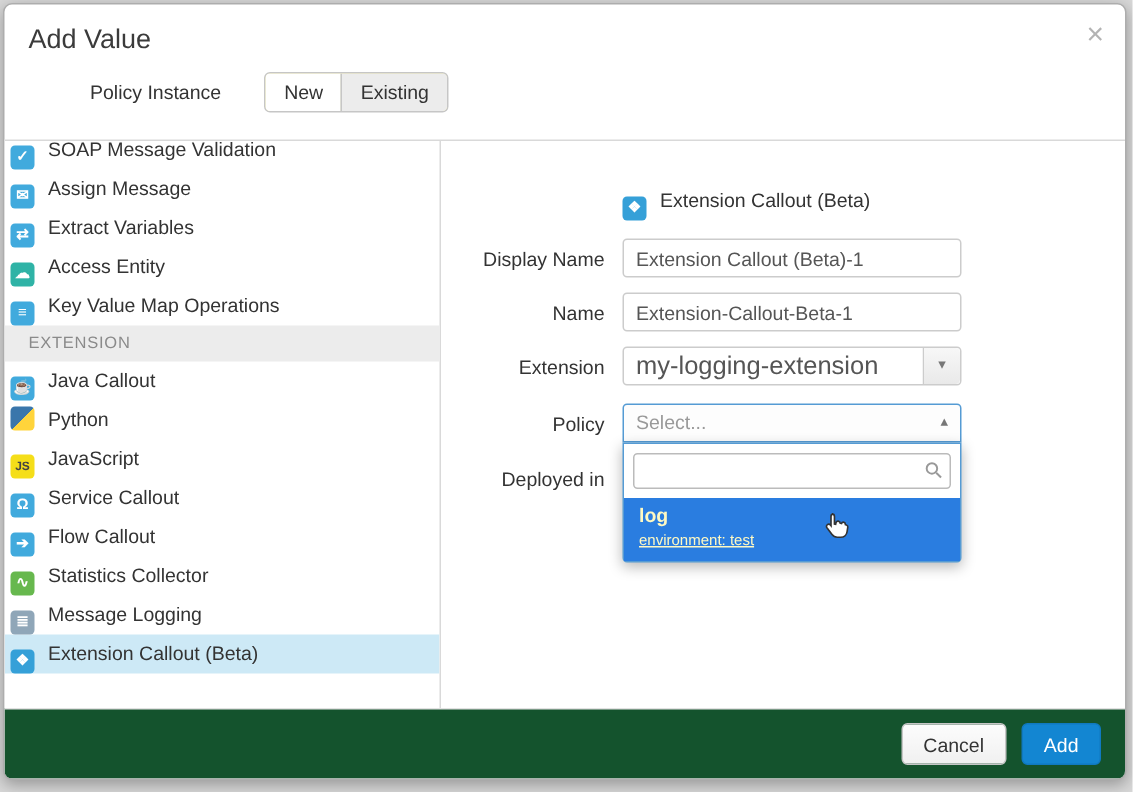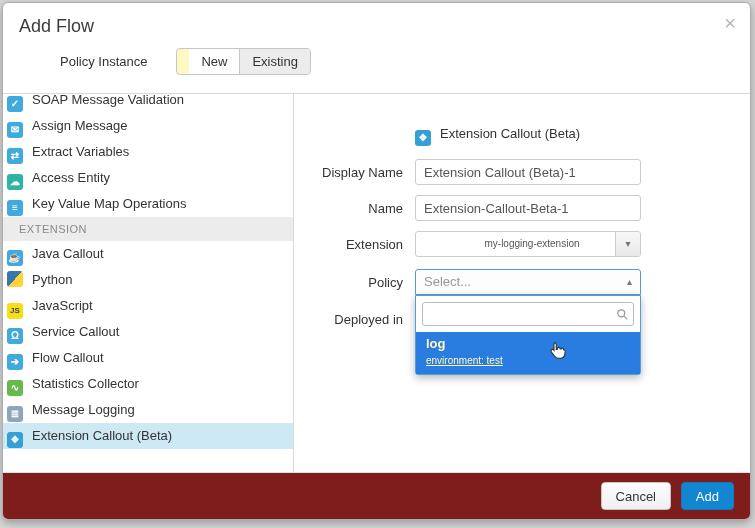--- a/index.html
+++ b/index.html
@@ -15,21 +15,21 @@
   }
   .modal-header{position:relative;padding:13px 16px 6px;}
   .modal-title{margin:0;font-size:18px;font-weight:500;color:#3b3b3b;}
   .close{
     position:absolute;top:10px;right:14px;font-size:20px;color:#b3b3b3;
     line-height:20px;cursor:pointer;
   }
   
   .pi-row{display:flex;align-items:center;padding-left:57px;height:36px;gap:17px;}
   .pi-label{font-size:13px;color:#333;margin-right:12px;}
-  .toggle{display:inline-flex;border:1px solid #c6c6c6;border-radius:4px;overflow:hidden;background:#fef9c3;padding-left:12px;}
+  .toggle{display:inline-flex;border:1px solid #c6c6c6;border-radius:4px;overflow:hidden;background:#fef9c3;}
   .tog{font-size:13px;padding:5px 12px;background:#ececec;border:none;color:#333;font-family:inherit;cursor:pointer;}
   .tog.active{background:#fff;}
   .tog + .tog{border-left:1px solid #c6c6c6;}
   
   .content{position:absolute;top:90px;left:0;right:0;bottom:46px;border-top:1px solid #d9d9d9;overflow:hidden;background:#fff;}
   .sidebar{position:absolute;left:0;top:0;bottom:0;width:290px;border-right:1px solid #d9d9d9;overflow:hidden;}
   .list-shift{margin-top:-7px;}
   .item{height:26px;line-height:26px;padding-left:4px;font-size:13px;color:#333;white-space:nowrap;cursor:pointer;}
   .item.selected{background:#cde9f6;}
   .ic{
@@ -47,52 +47,52 @@
   
   .form{position:absolute;left:291px;top:0;right:0;bottom:0;}
   .frow{position:absolute;left:0;right:0;height:26px;}
   .flabel{position:absolute;left:0;width:109px;text-align:right;font-size:13px;color:#333;top:6px;}
   .ptype-val{position:absolute;left:121px;top:5px;font-size:13px;color:#333;}
   .tinput{
     position:absolute;left:121px;top:0;width:226px;height:26px;border:1px solid #ccc;border-radius:3px;
     font-size:13px;color:#555;padding:0 8px;box-sizing:border-box;font-family:inherit;background:#fff;
   }
   .sel{position:absolute;left:121px;top:0;width:226px;height:26px;border:1px solid #ccc;border-radius:3px;box-sizing:border-box;background:#fff;cursor:pointer;}
-  .sel-text{display:block;line-height:24px;padding-left:8px;font-size:10px;color:#555;text-align:center;}
+  .sel-text{display:block;line-height:24px;padding-left:8px;font-size:17px;color:#555;}
   .sel-btn{
     position:absolute;right:0;top:0;bottom:0;width:24px;background:linear-gradient(#f7f7f7,#e9e9e9);
     border-left:1px solid #ccc;border-radius:0 3px 3px 0;text-align:center;color:#777;line-height:24px;font-size:10px;
   }
   .combo{position:absolute;left:121px;top:0;width:226px;height:26px;border:1px solid #559bd4;border-radius:3px 3px 0 0;box-sizing:border-box;background:#fdfdfd;cursor:pointer;}
   .combo-text{display:block;line-height:24px;padding-left:8px;font-size:13px;color:#999;}
   .combo-caret{position:absolute;right:8px;top:0;line-height:24px;color:#777;font-size:10px;}
   .dropdown-panel{
     position:absolute;left:121px;top:201px;width:226px;background:#fff;border:1px solid #559bd4;
     border-radius:0 0 3px 3px;box-shadow:0 3px 9px rgba(0,0,0,.28);box-sizing:border-box;z-index:5;
   }
   .search-wrap{margin:6px;position:relative;}
   .search-input{width:100%;height:24px;border:1px solid #bbb;border-radius:3px;box-sizing:border-box;padding:0 22px 0 6px;font-size:12px;font-family:inherit;}
   .search-icon{position:absolute;right:5px;top:5px;}
   .option{background:#2a7de0;color:#fef9c3;padding:3px 10px 5px;cursor:pointer;}
   .option-name{font-weight:bold;font-size:13px;line-height:17px;}
   .option-detail{font-size:10px;line-height:17px;text-decoration:underline;}
   
-  .footer{position:absolute;left:0;right:0;bottom:0;height:46px;border-top:1px solid #e2e2e2;background:#7f1d1d;}
+  .footer{position:absolute;left:0;right:0;bottom:0;height:46px;border-top:1px solid #e2e2e2;background:#14532d;}
   .btn{font-size:13px;font-family:inherit;border-radius:4px;padding:0 14px;height:28px;cursor:pointer;}
   .btn-cancel{position:absolute;right:79px;top:9px;background:linear-gradient(#fcfcfc,#f0f0f0);border:1px solid #c6c6c6;color:#333;}
   .btn-add{position:absolute;right:16px;top:9px;background:#1386d2;border:1px solid #1079c0;color:#fff;}
   .cursor{position:absolute;left:549px;top:341px;z-index:10;pointer-events:none;}
 </style>
 </head>
 <body>
 
 <div class="modal">
 
   <div class="modal-header">
-    <h1 class="modal-title">Add Flow</h1>
+    <h1 class="modal-title">Add Value</h1>
     <span class="close">×</span>
   </div>
 
   <div class="pi-row">
     <span class="pi-label">Policy Instance</span>
     <div class="toggle">
       <button class="tog active">New</button>
       <button class="tog">Existing</button>
     </div>
   </div>

